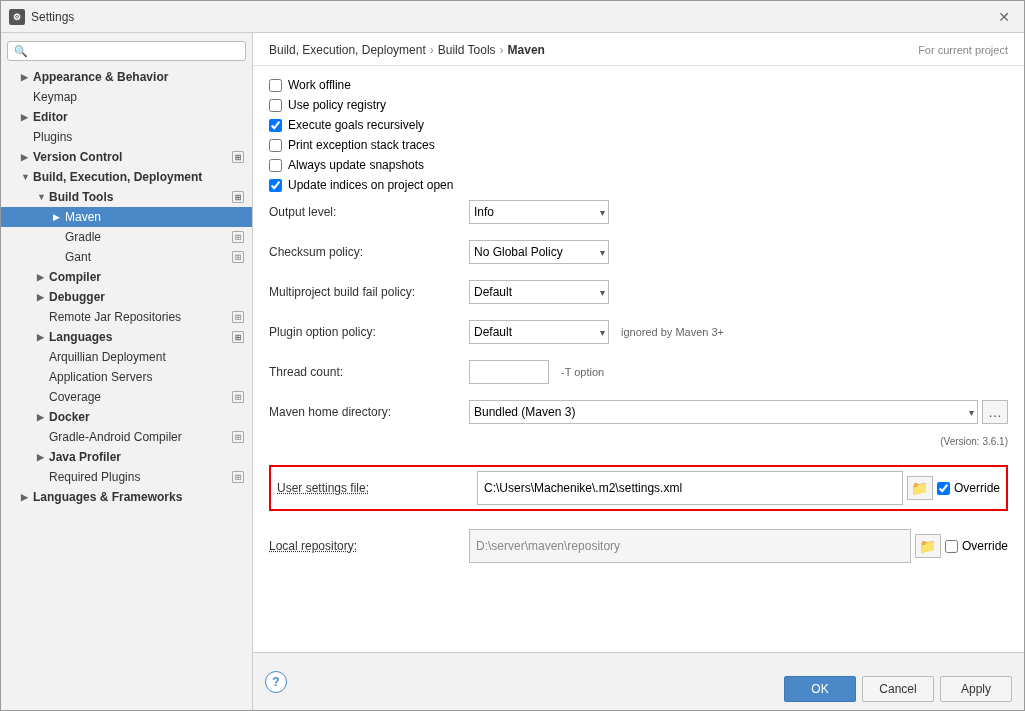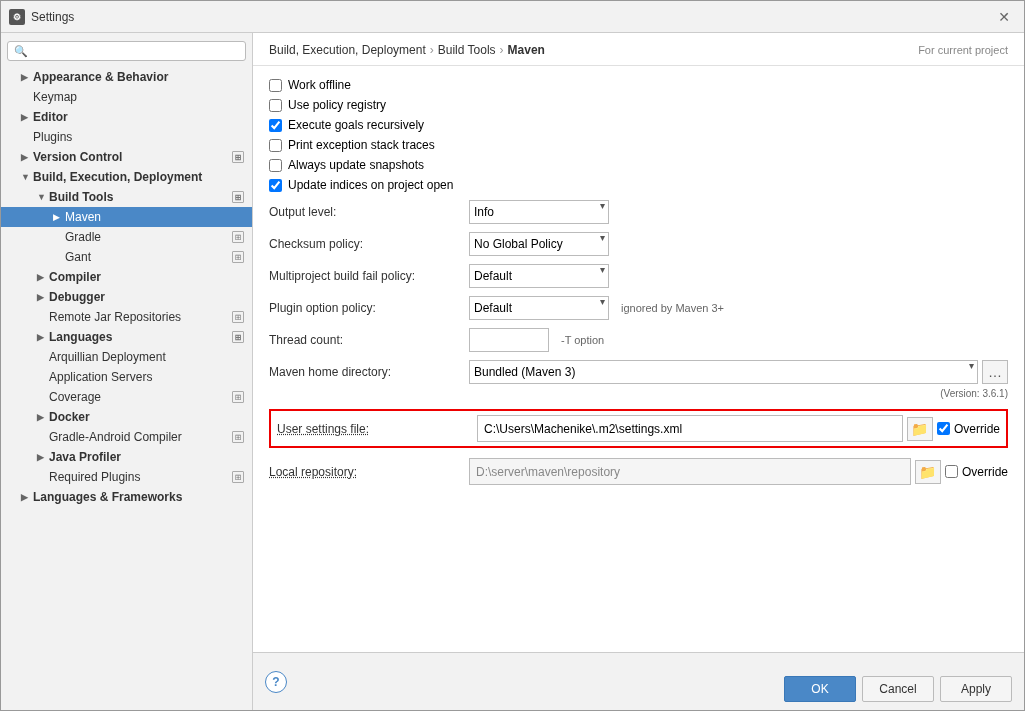--- a/index.html
+++ b/index.html
@@ -157,21 +157,21 @@
     }
 
     .checkbox-row input[type=checkbox] {
       margin-right: 6px;
       cursor: pointer;
     }
 
     .settings-grid {
       display: grid;
       grid-template-columns: 200px 1fr;
-      row-gap: 8px;
+      row-gap: 16px;
       align-items: center;
       margin-top: 8px;
     }
 
     .settings-label {
       font-size: 12px;
       color: #333;
       padding-right: 8px;
     }
 
@@ -196,21 +196,21 @@
       min-width: 140px;
       appearance: none;
       -webkit-appearance: none;
       padding-right: 20px;
       position: relative;
     }
 
     .select-wrapper {
       position: relative;
       display: inline-flex;
-      align-items: flex-start;
+      align-items: center;
       border-radius: 9px;
     }
 
     .select-wrapper::after {
       content: '▾';
       position: absolute;
       right: 4px;
       font-size: 10px;
       color: #555;
       pointer-events: none;
@@ -229,21 +229,21 @@
 
     .full-row-input {
       display: flex;
       align-items: center;
       gap: 4px;
       width: 100%;
     }
 
     .full-input {
       flex: 1;
-      height: 27px;
+      height: 34px;
       border: 1px solid #bbb;
       background: white;
       font-size: 12px;
       padding: 4px 6px;
     }
 
     .full-input.disabled {
       background: #f5f5f5;
       color: #888;
     }

